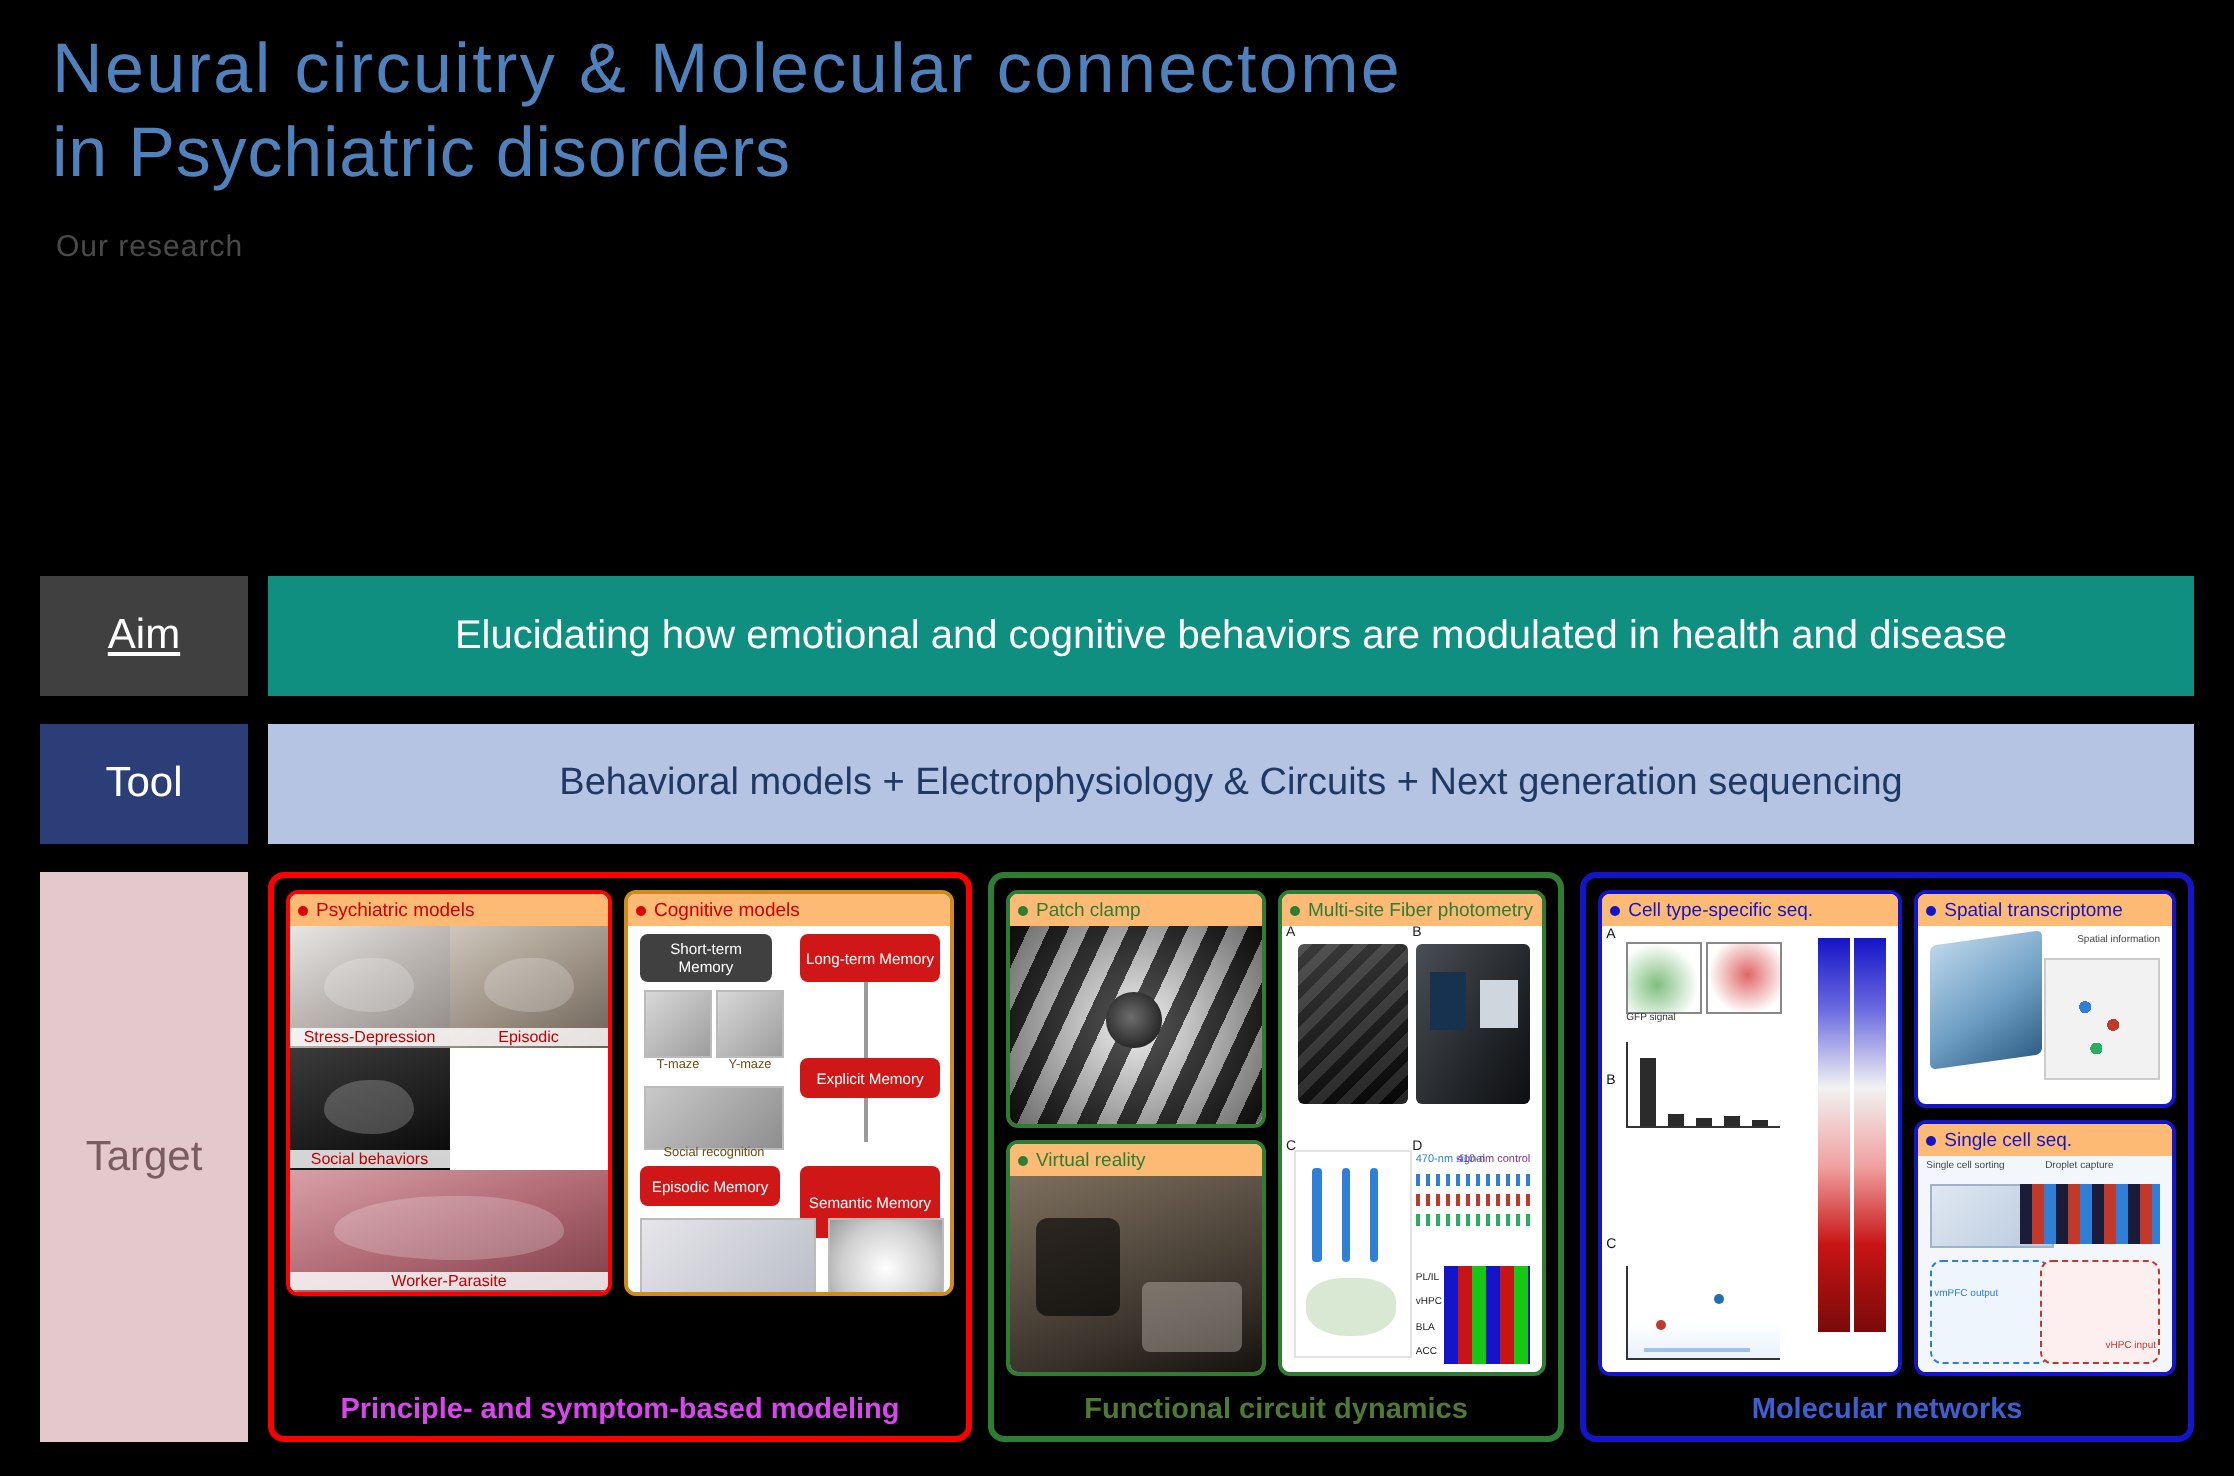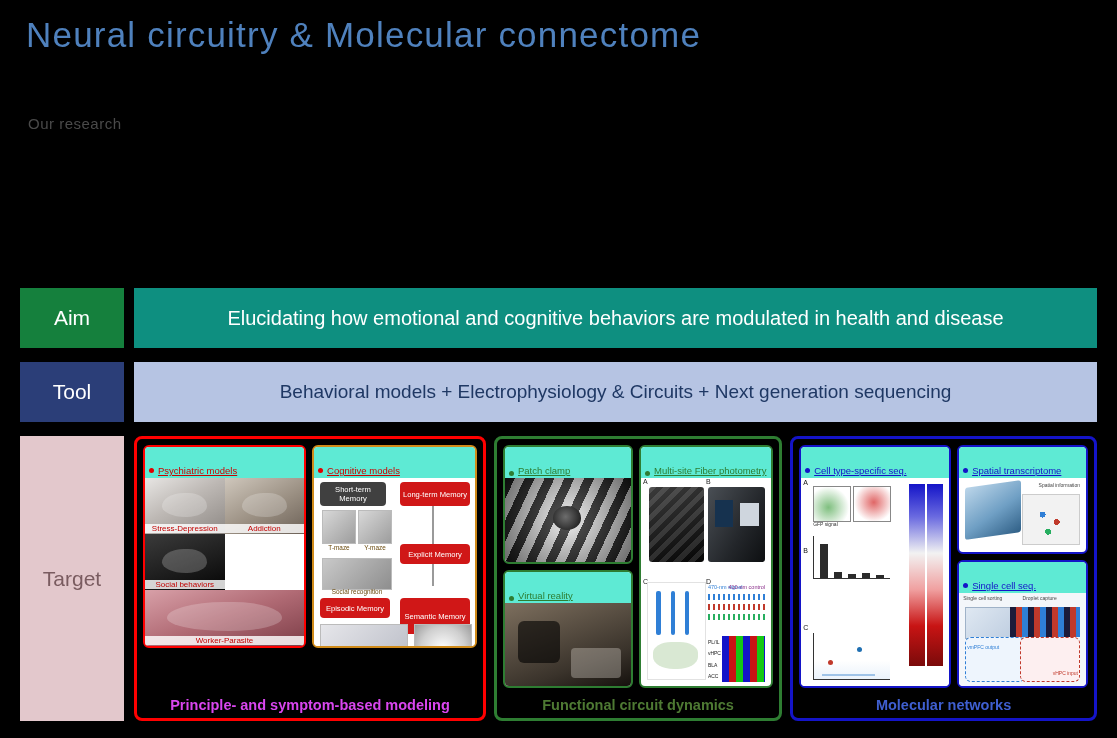--- a/index.html
+++ b/index.html
@@ -25,21 +25,21 @@
   
   .row{position:absolute;left:20px;display:flex;}
   .label-cell{
     width:104px;display:flex;align-items:center;justify-content:center;
     font-size:21px;
   }
   .content-cell{flex:1;display:flex;align-items:center;justify-content:center;}
 
   
   .row-aim{top:288px;width:1077px;height:60px;}
-  .aim-label{background:#15803d;color:#fff;}
+  .aim-label{background:#404040;color:#fff;text-decoration:underline;}
   .aim-content{
     background:#0e8f80;color:#fff;font-size:20px;margin-left:10px;width:963px;
   }
 
   
   .row-tool{top:362px;width:1077px;height:60px;}
   .tool-label{background:#2b3e78;color:#fff;}
   .tool-content{
     background:#b6c4e3;color:#1f3864;font-size:19px;margin-left:10px;width:963px;
   }
@@ -71,30 +71,29 @@
   .sub{
     border-radius:6px;box-sizing:border-box;position:relative;background:#fff;
     display:flex;flex-direction:column;overflow:hidden;
   }
   .sub-red{border:2px solid #ff0000;}
   .sub-orange{border:2px solid #d08b1a;}
   .sub-green{border:2px solid #2e7d32;}
   .sub-blue{border:2px solid #1414c8;}
 
   .sub-head{
-    font-size:9.5px;padding:18px 4px 2px 4px;display:flex;align-items:center;gap:4px;
-    background:#5eead4;
-    text-decoration:underline;
+    font-size:9.5px;padding:3px 4px 2px 4px;display:flex;align-items:center;gap:4px;
+    background:#fdba74;
   }
   .dot{width:5px;height:5px;border-radius:50%;display:inline-block;flex:0 0 auto;}
   .dot-red{background:#e00000;}
   .dot-green{background:#2e7d32;}
   .dot-blue{background:#1414c8;}
   .hd-red{color:#cc0000;}
-  .hd-green{color:#2e7d32;align-items:flex-end;}
+  .hd-green{color:#2e7d32;}
   .hd-blue{color:#1414c8;}
 
   .sub-content{flex:1;position:relative;overflow:hidden;}
 
   
   .img-grid{display:grid;width:100%;height:100%;}
   .ph{position:relative;overflow:hidden;background:#222;}
   .ph-cap{
     position:absolute;bottom:1px;left:0;right:0;text-align:center;
     font-size:8px;color:#c00000;background:rgba(255,255,255,.82);
@@ -146,20 +145,21 @@
   .sc-card{background:#f3f6fa;}
   .spatial{background:linear-gradient(150deg,#bcd6ea 0%,#6f9fc4 55%,#2f5f86 100%);}
 </style>
 </head>
 <body>
 
 <div class="slide">
 
   <div class="title-block">
     <div class="title-line1">Neural  circuitry  &amp;  Molecular  connectome</div>
+    <div class="title-line2">in Psychiatric disorders</div>
   </div>
   <div class="subtitle">Our  research</div>
 
   <div class="row row-aim">
     <div class="label-cell aim-label">Aim</div>
     <div class="content-cell aim-content">Elucidating how emotional and cognitive behaviors  are modulated in health and disease</div>
   </div>
 
   <div class="row row-tool">
     <div class="label-cell tool-label">Tool</div>
@@ -180,21 +180,21 @@
               <span>Psychiatric models</span>
             </div>
             <div class="sub-content">
               <div class="img-grid" style="grid-template-columns:1fr 1fr;grid-template-rows:1fr 1fr 1fr;height:100%;">
                 <div class="ph mouse-gray">
                   <div class="mouse-shape"></div>
                   <div class="ph-cap">Stress-Depression</div>
                 </div>
                 <div class="ph mouse-sand">
                   <div class="mouse-shape"></div>
-                  <div class="ph-cap">Addiction</div>
+                  <div class="ph-cap">Episodic</div>
                 </div>
                 <div class="ph mouse-dark">
                   <div class="mouse-shape"></div>
                   <div class="ph-cap">Social behaviors</div>
                 </div>
                 <div class="ph mouse-pink" style="grid-column:1 / span 2;">
                   <div class="mouse-shape" style="width:72%;left:14%;top:22%;height:52%;"></div>
                   <div class="ph-cap">Worker-Parasite</div>
                 </div>
               </div>

